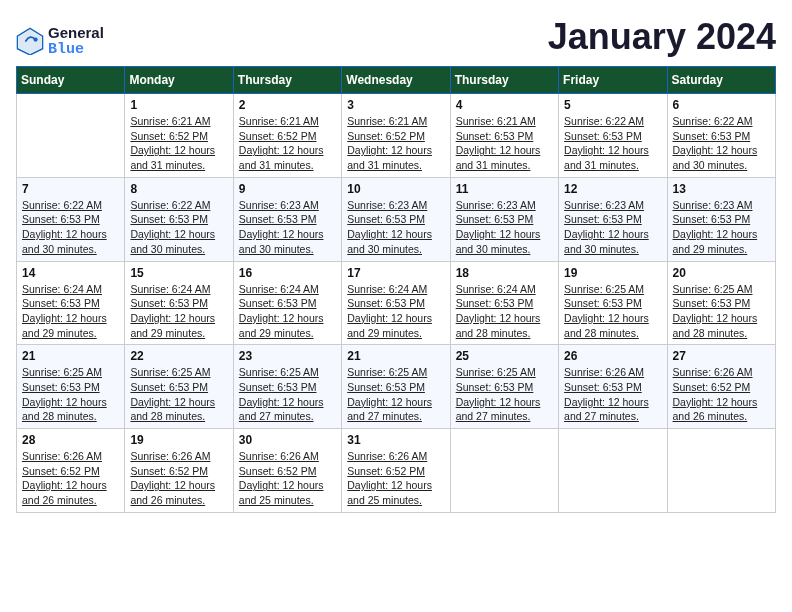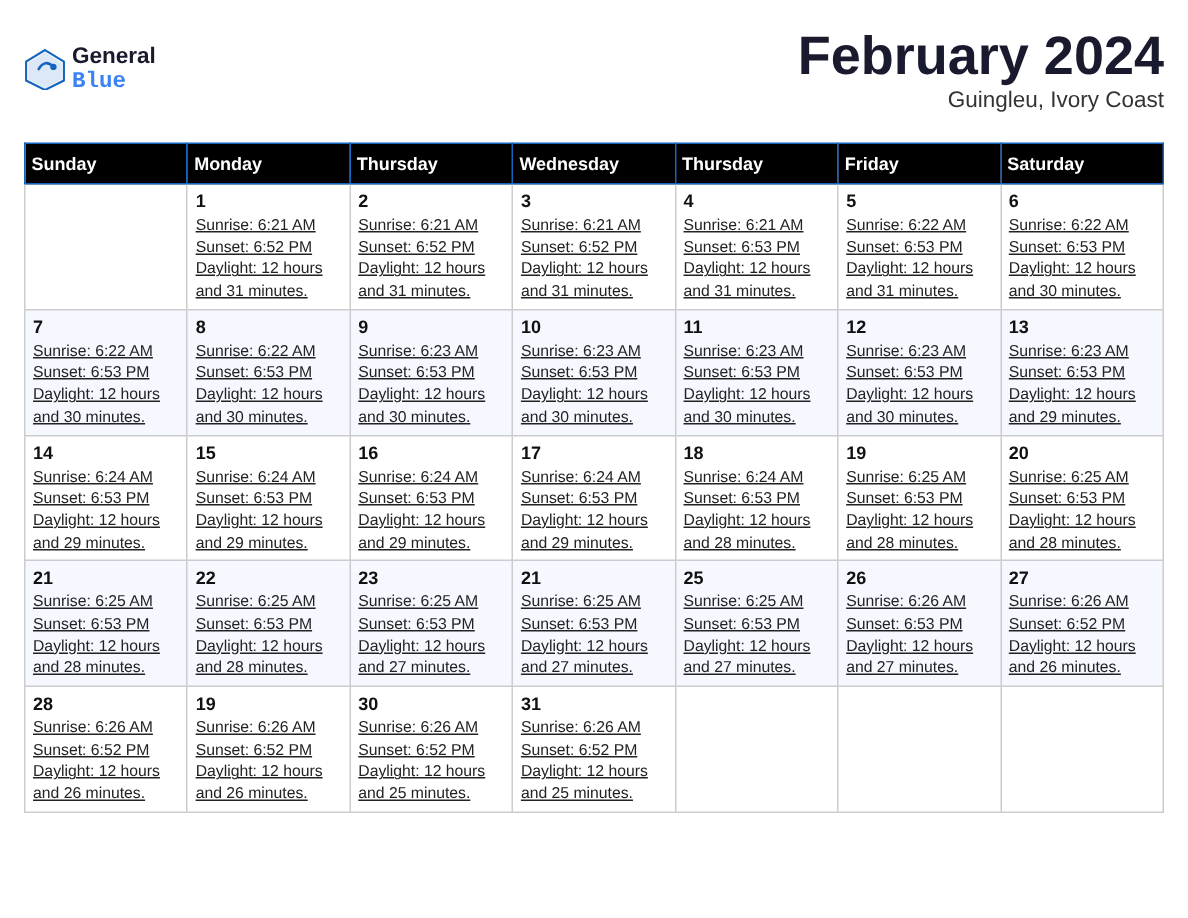--- a/index.html
+++ b/index.html
@@ -6,22 +6,22 @@
     body {
       font-family: Arial, sans-serif;
       background: #fff;
       width: 792px;
       min-height: 612px;
       padding: 16px;
     }
     .header {
       display: flex;
       justify-content: space-between;
-      align-items: center;
-      margin-bottom: 20px;
+      align-items: flex-end;
+      margin-bottom: 8px;
     }
     .logo {
       display: flex;
       align-items: center;
       gap: 4px;
     }
     .logo-icon {
       width: 28px;
       height: 28px;
     }
@@ -36,21 +36,21 @@
     .location {
       font-size: 15px;
       color: #333;
     }
     .calendar {
       width: 100%;
       border-collapse: collapse;
       font-size: 11px;
     }
     .calendar th {
-      background-color: #000000;
+      background-color: #14532d;
       color: #fff;
       padding: 6px 4px;
       text-align: left;
       font-size: 12px;
       border: 1px solid #1565c0;
     }
     .calendar td {
       border: 1px solid #ccc;
       vertical-align: top;
       padding: 4px 5px;
@@ -88,22 +88,21 @@
       <polygon points="20,2 38,13 38,31 20,40 2,31 2,13" fill="none" stroke="#1565c0" stroke-width="2"></polygon>
       <path d="M14,20 Q20,10 28,18" stroke="#1565c0" stroke-width="2.5" fill="none" stroke-linecap="round"></path>
       <circle cx="28" cy="18" r="3" fill="#1565c0"></circle>
     </svg>
     <div>
       <div style="font-size:15px;font-weight:bold;color:#1a1a2e;">General</div>
       <div style="font-size:15px;font-weight:bold;color:#3b82f6;font-family:Liberation Mono, monospace;">Blue</div>
     </div>
   </div>
   <div class="title-area">
-    <div class="month-title">February 2024</div>
-    <div class="location">Guingleu, Ivory Coast</div>
+    <div class="month-title">January 2024</div>
   </div>
 </div>
 
 <table class="calendar">
   <thead>
     <tr>
     <th>Sunday</th>
         <th>Monday</th>
         <th>Thursday</th>
         <th>Wednesday</th>

